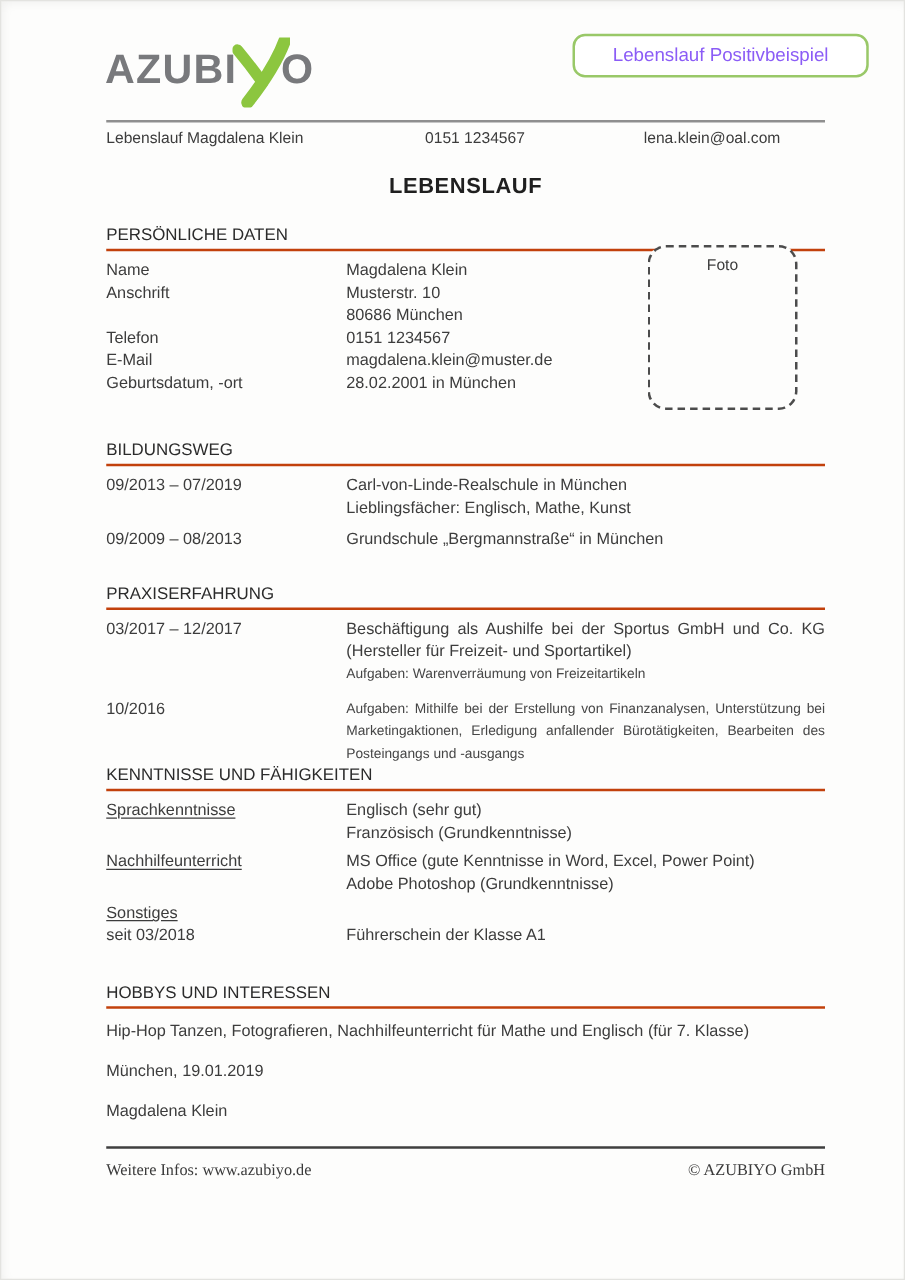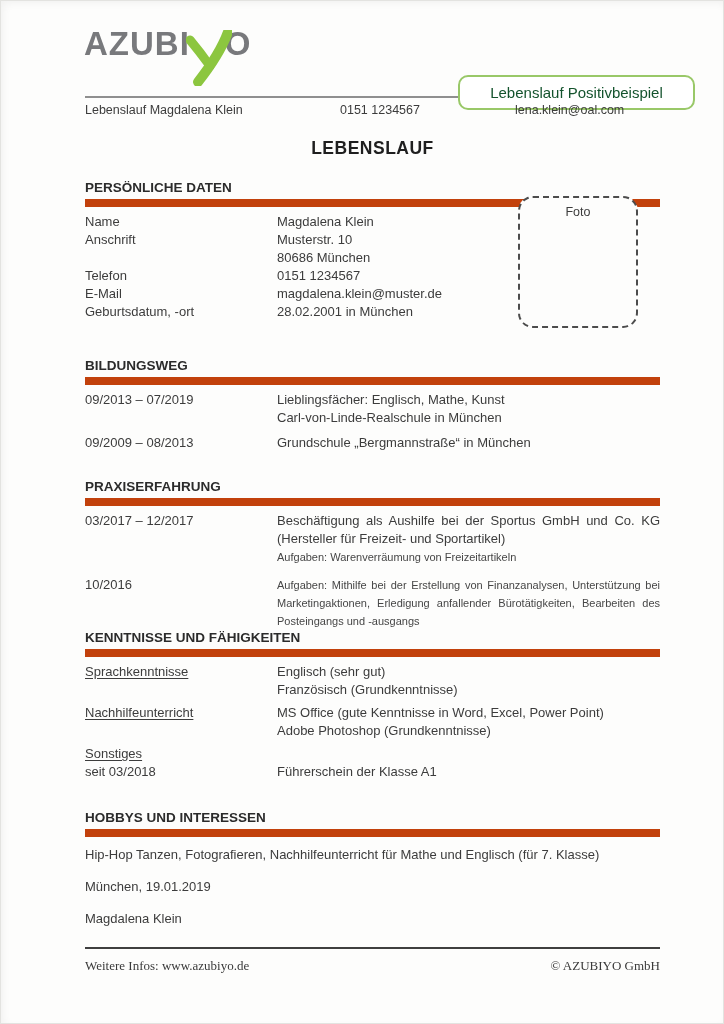--- a/index.html
+++ b/index.html
@@ -11,44 +11,44 @@
     box-shadow:inset 0 0 0 1px #e3e3e0, inset 3px 3px 8px rgba(0,0,0,0.05);
     font-family:"Liberation Sans","DejaVu Sans",sans-serif;
     color:#3c3c3c;
     overflow:hidden;
     box-sizing:border-box;
   }
   .inner{margin:0 64px 0 85px;position:relative;}
 
   
   .header{position:relative;height:96px;border-bottom:2px solid #8f8f8f;}
-  .logo{position:absolute;left:-1px;top:24px;display:flex;align-items:flex-start;}
+  .logo{position:absolute;left:-1px;top:24px;display:flex;align-items:center;}
   .logo-txt{font-size:33px;font-weight:bold;color:#78797c;letter-spacing:1px;line-height:40px;}
   .logo-swoosh{margin:0 -7px 0 -4px;position:relative;top:6px;}
   .badge{
     position:absolute;right:-35px;top:27px;
     width:233px;height:31px;line-height:31px;
     border:2.5px solid #99c868;border-radius:10px;
     background:#fff;text-align:center;
-    font-size:15px;color:#14532d;margin-top:48px;
+    font-size:15px;color:#8b5cf6;
   }
 
   
   .contact-row{position:relative;height:18px;margin-top:5px;font-size:12.5px;}
   .contact-row .c-left{position:absolute;left:0;}
   .contact-row .c-mid{position:absolute;left:255px;}
   .contact-row .c-right{position:absolute;left:430px;}
 
   h1.title{margin:17px 0 0 0;text-align:center;font-size:17.5px;letter-spacing:0.5px;color:#1f1f1f;}
 
   
   .section{position:relative;}
   .sec-head{
-    font-weight:bold;font-size:13.5px;color:#2b2b2b;
-    padding-bottom:4px;border-bottom:8px solid #c2410c;
+    font-weight:normal;font-size:13.5px;color:#2b2b2b;
+    padding-bottom:4px;border-bottom:2px solid #c2410c;
   }
   .m-personal{margin-top:21px;}
   .m-bildung{margin-top:37px;}
   .m-praxis{margin-top:27px;}
   .m-kenntnisse{}
   .m-hobbys{margin-top:29px;}
 
   .rows{margin-top:6px;font-size:13px;line-height:18px;}
   .row{display:flex;}
   .col-label{width:192px;flex-shrink:0;}
@@ -142,22 +142,22 @@
         </div>
       </div>
     </div>
 
     <div class="section m-bildung">
       <div class="sec-head">BILDUNGSWEG</div>
       <div class="rows">
         <div class="row entry">
           <div class="col-label">09/2013 – 07/2019</div>
           <div class="col-value">
+            <div>Carl-von-Linde-Realschule in München</div>
             <div>Lieblingsfächer: Englisch, Mathe, Kunst</div>
-            <div>Carl-von-Linde-Realschule in München</div>
           </div>
         </div>
         <div class="row entry">
           <div class="col-label">09/2009 – 08/2013</div>
           <div class="col-value">
             <div>Grundschule „Bergmannstraße“ in München</div>
           </div>
         </div>
       </div>
     </div>

